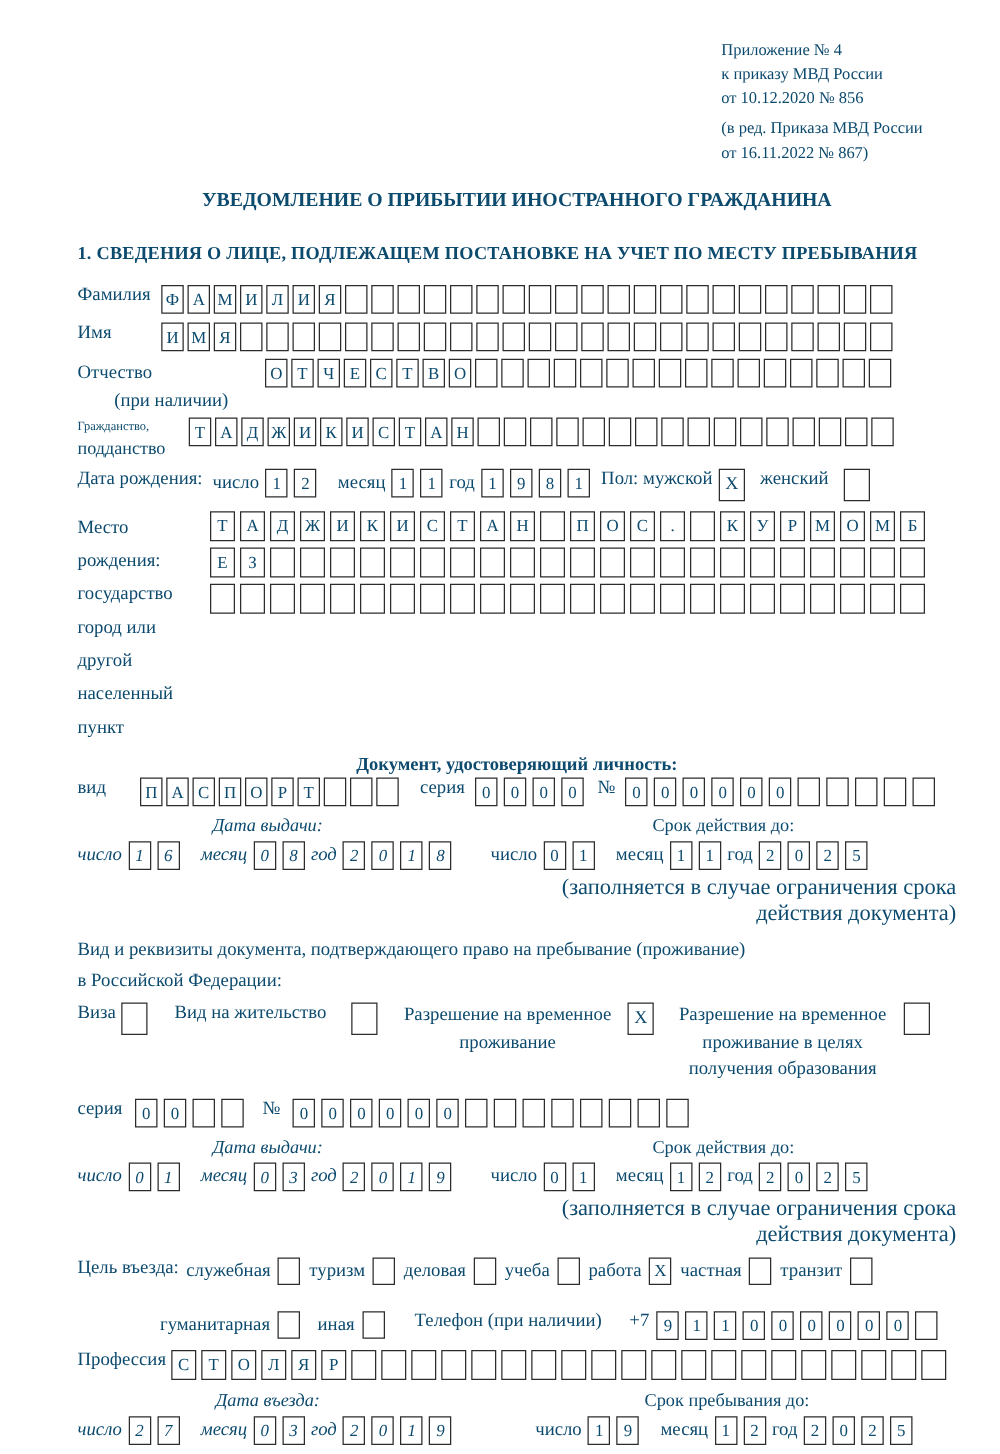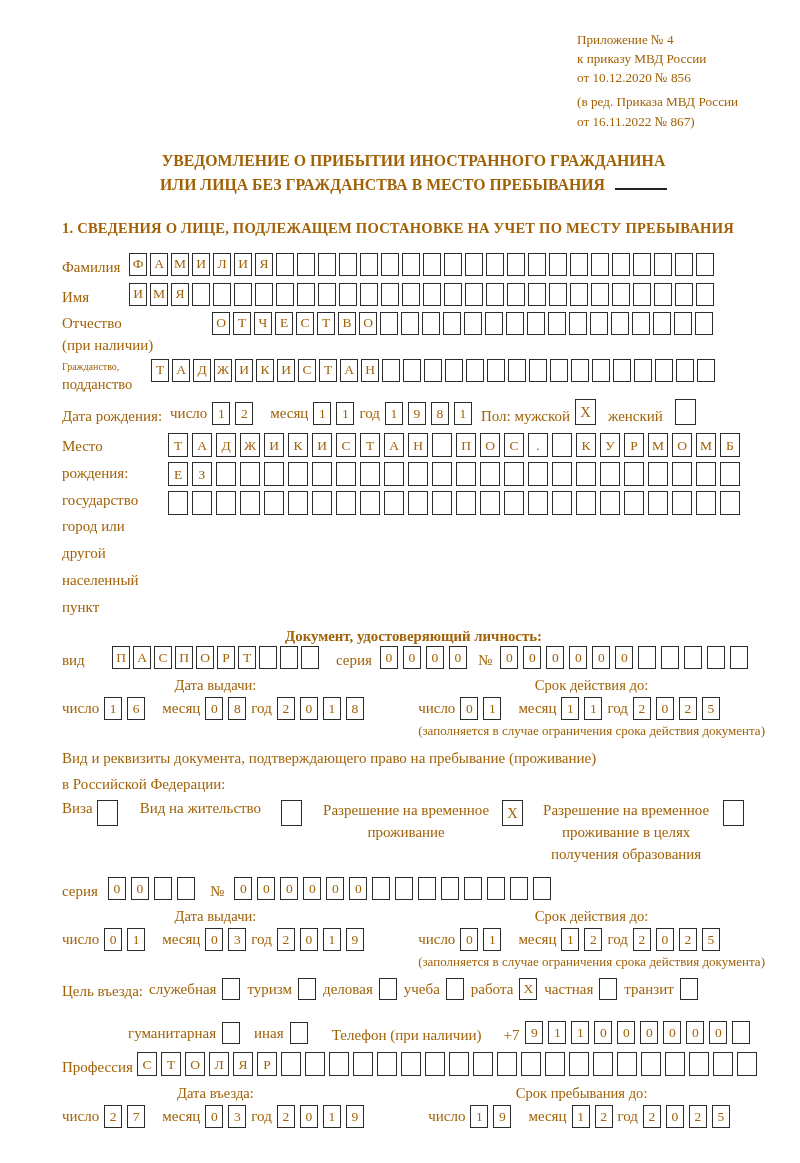--- a/index.html
+++ b/index.html
@@ -3,60 +3,60 @@
 <meta charset="utf-8">
 <style>
   html,body{margin:0;padding:0;background:#ffffff;}
   .page{
     position:relative;
     width:800px;height:1163px;
     background:#fff;
     box-sizing:border-box;
     padding:30px 35px 10px 62px;
     font-family:"Liberation Serif", serif;
-    color:#a16207;
+    color:#0c4a6e;
     font-size:15px;
     overflow:hidden;
   }
   .appendix{margin-left:auto;width:188px;font-size:13.2px;line-height:1.45;}
   .appendix .ed{margin-top:5px;}
   .forma{font-weight:bold;text-align:right;font-size:15.5px;margin-top:14px;letter-spacing:.5px;}
   .title{font-weight:bold;text-align:center;font-size:15.8px;line-height:1.55;margin-top:18px;}
   .blankline{display:inline-block;width:52px;border-bottom:2px solid #222;height:1px;vertical-align:baseline;margin-left:10px;}
   .sec1{font-weight:bold;font-size:14.6px;margin-top:22px;letter-spacing:.2px;}
 
-  .frow{display:flex;align-items:flex-end;margin-top:7px;}
+  .frow{display:flex;align-items:flex-start;margin-top:7px;}
   .frow.top{align-items:flex-start;}
   .flabel{flex:none;font-size:15px;}
   .sub{font-size:15px;line-height:1.5;}
 
   .cells{display:inline-flex;flex:none;}
   .cell{
     display:inline-flex;align-items:center;justify-content:center;
     width:16px;height:21px;border:1.6px solid #2c2c2c;margin-right:3px;
     font-size:13.5px;line-height:1;background:#fff;flex:none;
   }
   .cells.wide .cell{width:18px;height:22px;margin-right:4px;}
   .cells.sp .cell{margin-right:5px;}
   .cb{
     display:inline-flex;align-items:center;justify-content:center;flex:none;
     width:16px;height:20px;border:1.6px solid #2c2c2c;font-size:13.5px;background:#fff;
   }
   .cb.big{width:19px;height:24px;font-size:14.5px;}
 
   .doc-head{font-weight:bold;text-align:center;font-size:14.8px;margin-top:8px;}
   .twocol{display:flex;margin-top:8px;}
-  .twocol .colL{width:47%;}
+  .twocol .colL{width:47%;font-style:italic;}
   .twocol .colR{width:53%;}
   .fit{width:fit-content;}
   .colhead{text-align:center;font-size:14.6px;}
   .dg{display:inline-flex;align-items:center;}
   .dg .lbl{margin-right:5px;font-size:15px;}
   .dg .gap{width:12px;flex:none;}
-  .note{font-size:13px;text-align:right;margin-top:3px;}
+  .note{font-size:18px;text-align:right;margin-top:3px;}
   .colR .inner{margin-left:auto;width:fit-content;}
 
   .opt-text{text-align:center;font-size:15px;line-height:1.45;}
   .purpose{display:inline-flex;align-items:center;margin-right:7px;}
   .purpose .plabel{margin-right:6px;}
 </style>
 </head>
 <body>
 
 <div class="page">
@@ -67,23 +67,20 @@
     <div>от 10.12.2020 № 856</div>
     <div class="ed">
       <div>(в ред. Приказа МВД России</div>
       <div>от 16.11.2022 № 867)</div>
     </div>
   </div>
 
 
   <div class="title">
     <div>УВЕДОМЛЕНИЕ О ПРИБЫТИИ ИНОСТРАННОГО ГРАЖДАНИНА</div>
-    <div>
-      <span>ИЛИ ЛИЦА БЕЗ ГРАЖДАНСТВА В МЕСТО ПРЕБЫВАНИЯ</span><span class="blankline"></span>
-    </div>
   </div>
 
   <div class="sec1">1. СВЕДЕНИЯ О ЛИЦЕ, ПОДЛЕЖАЩЕМ ПОСТАНОВКЕ НА УЧЕТ ПО МЕСТУ ПРЕБЫВАНИЯ</div>
 
   <div class="frow" style="margin-top:16px;">
     <span class="flabel" style="width:67px;">Фамилия</span>
     <span class="cells">
         <span class="cell">Ф</span>
         <span class="cell">А</span>
         <span class="cell">М</span>
@@ -145,21 +142,21 @@
         <span class="cell"></span>
         <span class="cell"></span>
         <span class="cell"></span>
         <span class="cell"></span>
       </span>
   </div>
 
   <div class="frow top" style="margin-top:6px;">
     <span class="flabel" style="width:150px;">
       <span class="sub" style="display:block;">Отчество</span>
-      <span class="sub" style="display:block;">(при наличии)</span>
+      <span class="sub" style="display:block;text-align:center;">(при наличии)</span>
     </span>
     <span class="cells">
         <span class="cell">О</span>
         <span class="cell">Т</span>
         <span class="cell">Ч</span>
         <span class="cell">Е</span>
         <span class="cell">С</span>
         <span class="cell">Т</span>
         <span class="cell">В</span>
         <span class="cell">О</span>

